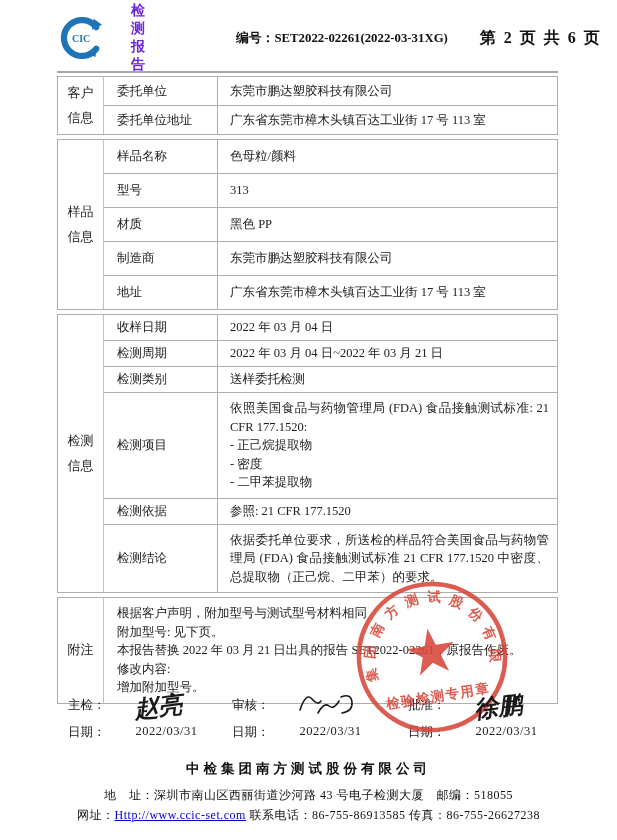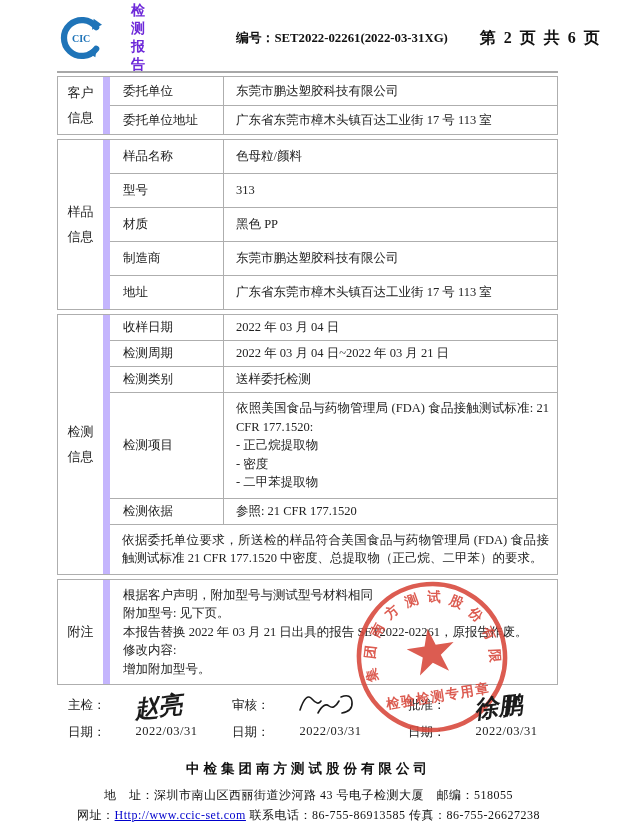--- a/index.html
+++ b/index.html
@@ -13,21 +13,21 @@
   .header{position:absolute;top:12px;left:57px;width:501px;height:52px;display:flex;align-items:center;}
   .logo{width:50px;height:44px;flex:0 0 auto;}
   .title{font-weight:bold;font-size:14px;letter-spacing:3px;margin-left:24px;color:#6d28d9;}
   .number{margin-left:88px;font-weight:bold;font-size:12.8px;color:#111;white-space:nowrap;}
   .pageinfo{margin-left:auto;font-weight:bold;font-size:16px;letter-spacing:2px;color:#111;white-space:nowrap;padding-left:32px;}
   .hr-top{position:absolute;top:71px;left:57px;width:501px;border-top:2px solid #a8a8a8;}
 
   
   .tablewrap{position:absolute;top:76px;left:57px;width:501px;}
   .section{border:1px solid #aeaeae;margin-bottom:4px;display:flex;background:#fff;}
-  .gcell{width:45px;border-right:7px solid #c4b5fd;display:flex;flex-direction:column;
+  .gcell{width:45px;border-right:1px solid #c4b5fd;display:flex;flex-direction:column;
          justify-content:center;align-items:center;gap:7px;font-size:13px;color:#222;}
   .rows{flex:1;display:flex;flex-direction:column;min-width:0;}
   .row{display:flex;border-top:1px solid #aeaeae;}
   .row:first-child{border-top:none;}
   .lcell{width:100px;flex:0 0 100px;border-right:1px solid #aeaeae;display:flex;align-items:center;
          padding-left:13px;font-size:12.5px;}
   .vcell{flex:1;display:flex;align-items:center;padding-left:12px;padding-right:8px;font-size:12.5px;min-width:0;}
   .section-cust .row{height:28px;}
   .section-sample .row{height:33px;}
   .section-test .row{height:25px;}
@@ -146,20 +146,21 @@
               <div>- 正己烷提取物</div>
               <div>- 密度</div>
               <div>- 二甲苯提取物</div>
             </div>
           </div>
           <div class="row">
             <div class="lcell">检测依据</div>
             <div class="vcell">参照: 21 CFR 177.1520</div>
           </div>
           <div class="row multi">
+            <div class="lcell">检测结论</div>
             <div class="vcell">
               <div>依据委托单位要求，所送检的样品符合美国食品与药物管理局 (FDA) 食品接触测试标准 21 CFR 177.1520 中密度、总提取物（正己烷、二甲苯）的要求。</div>
             </div>
           </div>
         </div>
       </div>
       <div class="section section-note">
         <div class="gcell">
           <div>附注</div>
         </div>

